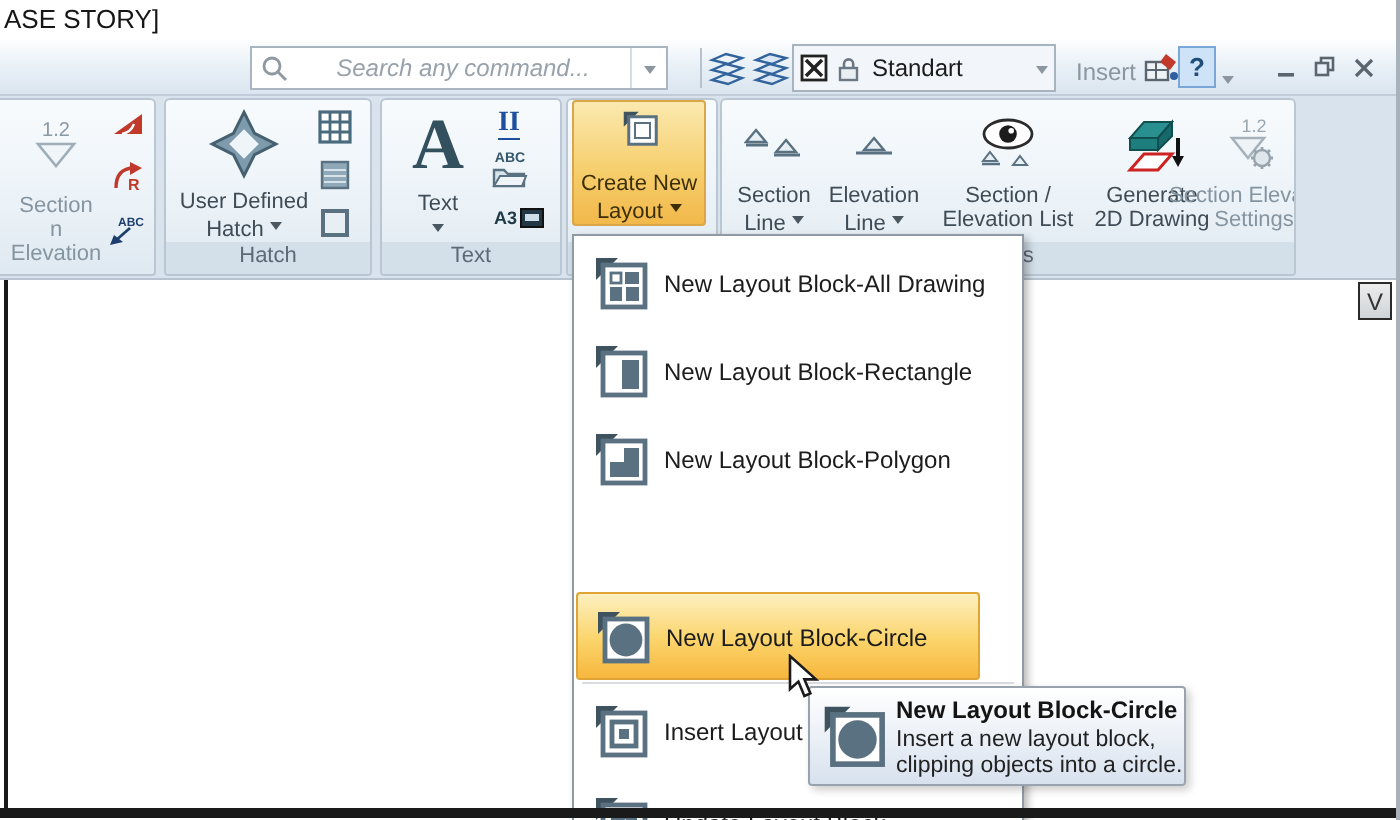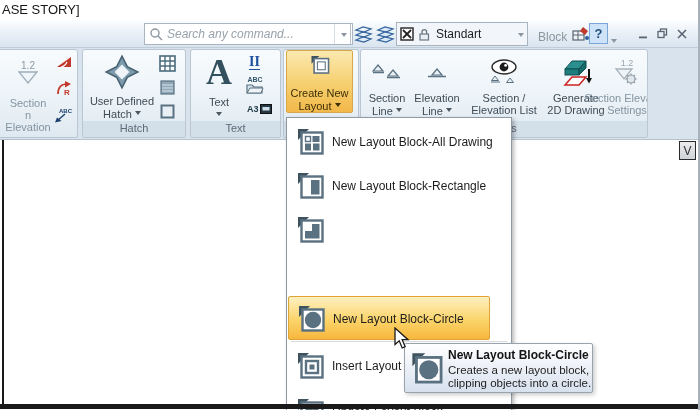--- a/index.html
+++ b/index.html
@@ -8,22 +8,22 @@
          border-right:2px solid #a7b2bc; }
   .abs { position:absolute; }
 
   
   .titlebar { left:0; top:0; width:700px; height:20px; background:#fff; }
   .title-text { left:2px; top:2px; font-size:13px; color:#161616; }
 
   
   .toolbar { left:0; top:20px; width:700px; height:28px;
     background:linear-gradient(#fdfeff,#eaf1f7 45%,#dae5ef); border-bottom:1px solid #c0ccd8; }
-  .searchbox { left:144px; top:3px; width:209px; height:22px; background:#fff;
-    border:1px solid #a9b6c1; display:flex; align-items:center; }
+  .searchbox { left:125px; top:3px; width:209px; height:22px; background:#fff;
+    border:1px solid #a9b6c1; display:flex; align-items:center;text-align:center; }
   .search-placeholder { font-style:italic; color:#98a2ac; font-size:12px; margin-left:4px; flex:1;
     white-space:nowrap; overflow:hidden; }
   .search-drop { width:18px; height:100%; border-left:1px solid #d5dde3; display:flex;
     align-items:center; justify-content:center; }
   .vsep { top:4px; width:1px; height:20px; background:#b6c2cd; }
   .combo-field { left:396px; top:2px; width:132px; height:24px; background:#f2f6fa;
     border:1px solid #a7b4c0; display:flex; align-items:center; gap:4px; padding:0 3px; }
   .combo-text { font-size:12px; color:#1c1c1c; flex:1; padding-left:2px; }
   .style-label { font-size:12px; color:#8b96a1; }
   .helpbox { left:589px; top:3px; width:19px; height:21px; background:#cfe3f8;
@@ -125,21 +125,21 @@
         <line x1="11" y1="3" x2="3" y2="11" stroke="#222" stroke-width="1.8"></line>
       </svg>
       <svg width="12" height="14" viewBox="0 0 12 14">
         <path d="M4,7 V5 a2.3,2.3 0 0 1 4.6,0 V7" fill="none" stroke="#6b7884" stroke-width="1.3"></path>
         <rect x="2" y="7" width="8.5" height="6" fill="#e8eef2" stroke="#6b7884" stroke-width="1.2"></rect>
       </svg>
       <span class="combo-text">Standart</span>
       <span class="caret gray"></span>
     </div>
     <div class="abs" style="left:538px;top:7px">
-      <span class="style-label">Block</span>
+      <span class="style-label">Insert</span>
       <span class="caret gray" style="margin-left:5px"></span>
     </div>
     <div class="abs" style="left:572px;top:6px">
       <svg width="18" height="16" viewBox="0 0 18 16">
         <rect x="1" y="5" width="11" height="9" fill="#eef2f6" stroke="#5a6570" stroke-width="1.2"></rect>
         <line x1="1" y1="9" x2="12" y2="9" stroke="#5a6570"></line>
         <line x1="6" y1="5" x2="6" y2="14" stroke="#5a6570"></line>
         <polygon points="11,1 16,5 13,9 8,5" fill="#c0392b"></polygon>
         <circle cx="15" cy="12" r="2" fill="#2f5f9e"></circle>
       </svg>
@@ -400,20 +400,21 @@
       </svg>
       <span class="mlabel">New Layout Block-Rectangle</span>
     </div>
 
     <div class="mrow" style="top:90px">
       <svg class="micon" width="29" height="29" viewBox="0 0 29 29">
         <polygon points="2,2 13,2 2,13" fill="#3f535f"></polygon>
         <rect x="5.5" y="5.5" width="21" height="21" fill="#fff" stroke="#5a7181" stroke-width="2.4"></rect>
         <path d="M9,23.5 V16 h7 v-7 h7.5 v14.5 Z" fill="#5a7181"></path>
       </svg>
+      <span class="mlabel">New Layout Block-Polygon</span>
     </div>
 
 
     <div class="mrow hl" style="top:178px">
       <svg class="micon" width="29" height="29" viewBox="0 0 29 29">
         <polygon points="2,2 13,2 2,13" fill="#3f535f"></polygon>
         <rect x="5.5" y="5.5" width="21" height="21" fill="#fff" stroke="#5a7181" stroke-width="2.4"></rect>
         <circle cx="16" cy="16" r="8.2" fill="#5a7181"></circle>
       </svg>
       <span class="mlabel">New Layout Block-Circle</span>
@@ -443,21 +444,21 @@
     </div>
   </div>
 
   <div class="abs tooltip">
     <svg class="abs" style="left:5px;top:7px" width="34" height="34" viewBox="0 0 29 29">
       <polygon points="2,2 13,2 2,13" fill="#3f535f"></polygon>
       <rect x="5.5" y="5.5" width="21" height="21" fill="#fff" stroke="#5a7181" stroke-width="2.4"></rect>
       <circle cx="16" cy="16" r="8.2" fill="#5a7181"></circle>
     </svg>
     <div class="tt-title">New Layout Block-Circle</div>
-    <div class="tt-line" style="top:20px">Creates a new layout block,</div>
+    <div class="tt-line" style="top:20px">Insert a new layout block,</div>
     <div class="tt-line" style="top:33px">clipping objects into a circle.</div>
   </div>
 
   <svg class="abs cursor" width="17" height="23" viewBox="0 0 17 23">
     <path d="M1,1 L1,17.5 L5.2,13.8 L8.2,21 L11.2,19.7 L8.2,12.7 L14,12.7 Z" fill="#fff" stroke="#1a1a1a" stroke-width="1.3"></path>
   </svg>
 
   <div class="abs bottom-strip"></div>
 </div>
 

